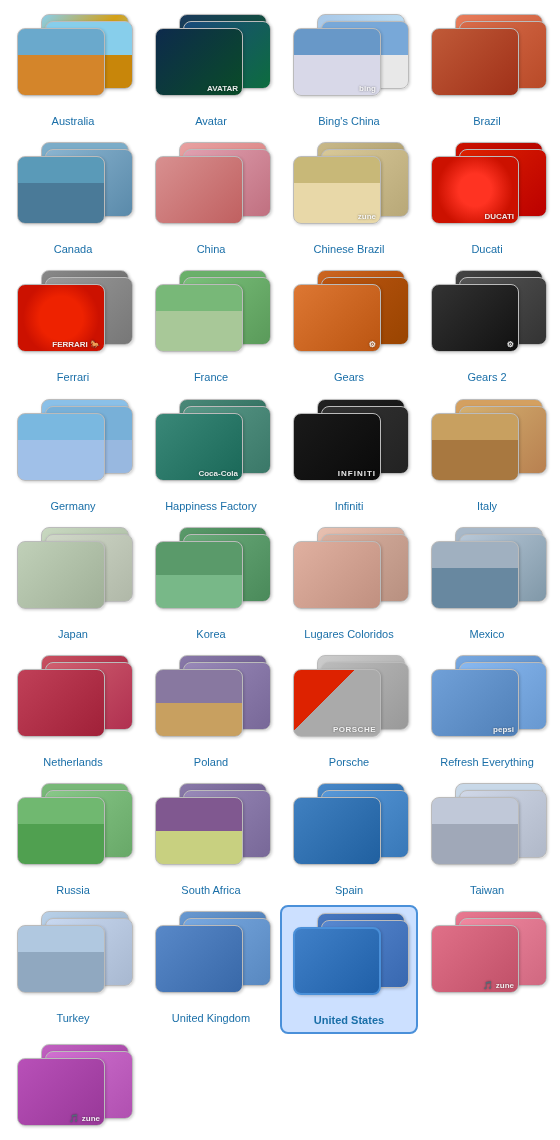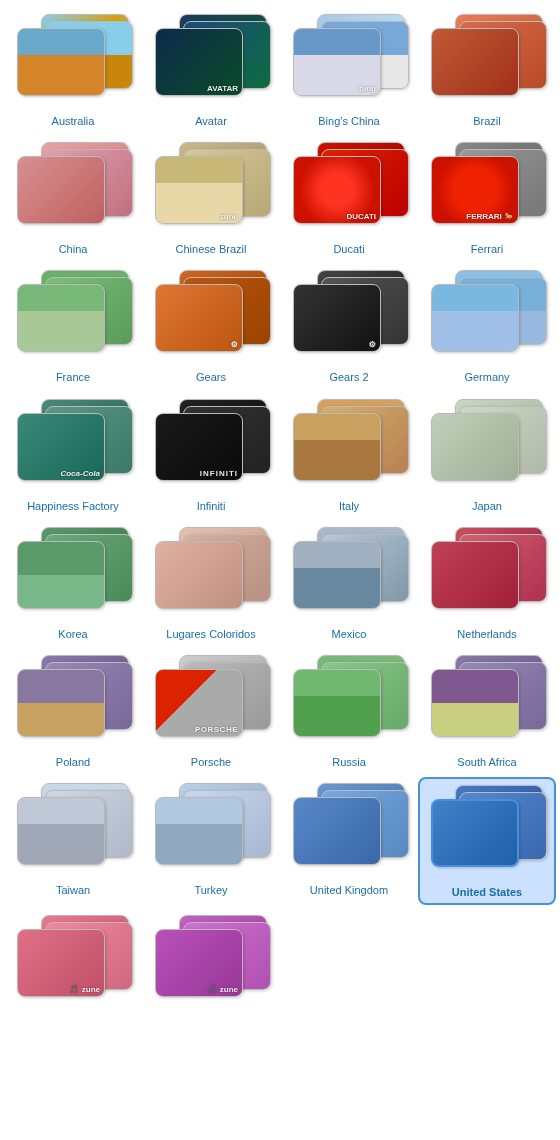--- a/index.html
+++ b/index.html
@@ -131,21 +131,21 @@
     .gears2 .thumb-back2 { background: linear-gradient(135deg, #444, #222); }
     .gears2 .thumb-back1 { background: linear-gradient(135deg, #555, #333); }
     .gears2 .thumb-front { background: linear-gradient(135deg, #333, #111); }
     
     .germany .thumb-back2 { background: linear-gradient(180deg, #8ac0e8 40%, #a8c8f0 40%); }
     .germany .thumb-back1 { background: linear-gradient(180deg, #78b0d8 50%, #98b8e0 50%); }
     .germany .thumb-front { background: linear-gradient(180deg, #7ab8e0 40%, #a0c0e8 40%); }
     
     .happiness .thumb-back2 { background: linear-gradient(135deg, #4a8878, #2a6858); }
     .happiness .thumb-back1 { background: linear-gradient(135deg, #5a9888, #3a7868); }
-    .happiness .thumb-front { background: linear-gradient(135deg, #3a8878, #1a6858); font-size:7px; color:#f00; font-weight:900; font-style:italic; }
+    .happiness .thumb-front { background: linear-gradient(135deg, #3a8878, #1a6858); font-size:7px; color:#f00; font-weight:900; }
     
     .india .thumb-back2 { background: linear-gradient(135deg, #d4a040, #b07820); }
     .india .thumb-back1 { background: linear-gradient(135deg, #c49030, #a07010); }
     .india .thumb-front { background: linear-gradient(180deg, #cc9030 40%, #aa7010 40%); }
     
     .infiniti .thumb-back2 { background: linear-gradient(135deg, #222, #111); }
     .infiniti .thumb-back1 { background: linear-gradient(135deg, #333, #222); }
     .infiniti .thumb-front { background: linear-gradient(135deg, #1a1a1a, #0a0a0a); font-size:7px; color:#aaa; letter-spacing:1px; }
     
     .italy .thumb-back2 { background: linear-gradient(180deg, #d4a060 50%, #c89050 50%); }
@@ -272,20 +272,30 @@
     <div class="item brazil">
     <div class="thumb-stack">
       <div class="thumb thumb-back2"></div>
       <div class="thumb thumb-back1"></div>
       <div class="thumb thumb-front">
         <span class="logo-text"></span>
       </div>
     </div>
     <span class="item-label">Brazil</span>
   </div>
+    <div class="item canada">
+    <div class="thumb-stack">
+      <div class="thumb thumb-back2"></div>
+      <div class="thumb thumb-back1"></div>
+      <div class="thumb thumb-front">
+        <span class="logo-text"></span>
+      </div>
+    </div>
+    <span class="item-label">Canada</span>
+  </div>
     <div class="item china">
     <div class="thumb-stack">
       <div class="thumb thumb-back2"></div>
       <div class="thumb thumb-back1"></div>
       <div class="thumb thumb-front">
         <span class="logo-text"></span>
       </div>
     </div>
     <span class="item-label">China</span>
   </div>
@@ -452,40 +462,60 @@
     <div class="item porsche">
     <div class="thumb-stack">
       <div class="thumb thumb-back2"></div>
       <div class="thumb thumb-back1"></div>
       <div class="thumb thumb-front">
         <span class="logo-text">PORSCHE</span>
       </div>
     </div>
     <span class="item-label">Porsche</span>
   </div>
+    <div class="item refresh">
+    <div class="thumb-stack">
+      <div class="thumb thumb-back2"></div>
+      <div class="thumb thumb-back1"></div>
+      <div class="thumb thumb-front">
+        <span class="logo-text">pepsi</span>
+      </div>
+    </div>
+    <span class="item-label">Refresh Everything</span>
+  </div>
     <div class="item russia">
     <div class="thumb-stack">
       <div class="thumb thumb-back2"></div>
       <div class="thumb thumb-back1"></div>
       <div class="thumb thumb-front">
         <span class="logo-text"></span>
       </div>
     </div>
     <span class="item-label">Russia</span>
   </div>
     <div class="item southafrica">
     <div class="thumb-stack">
       <div class="thumb thumb-back2"></div>
       <div class="thumb thumb-back1"></div>
       <div class="thumb thumb-front">
         <span class="logo-text"></span>
       </div>
     </div>
     <span class="item-label">South Africa</span>
   </div>
+    <div class="item spain">
+    <div class="thumb-stack">
+      <div class="thumb thumb-back2"></div>
+      <div class="thumb thumb-back1"></div>
+      <div class="thumb thumb-front">
+        <span class="logo-text"></span>
+      </div>
+    </div>
+    <span class="item-label">Spain</span>
+  </div>
     <div class="item taiwan">
     <div class="thumb-stack">
       <div class="thumb thumb-back2"></div>
       <div class="thumb thumb-back1"></div>
       <div class="thumb thumb-front">
         <span class="logo-text"></span>
       </div>
     </div>
     <span class="item-label">Taiwan</span>
   </div>

